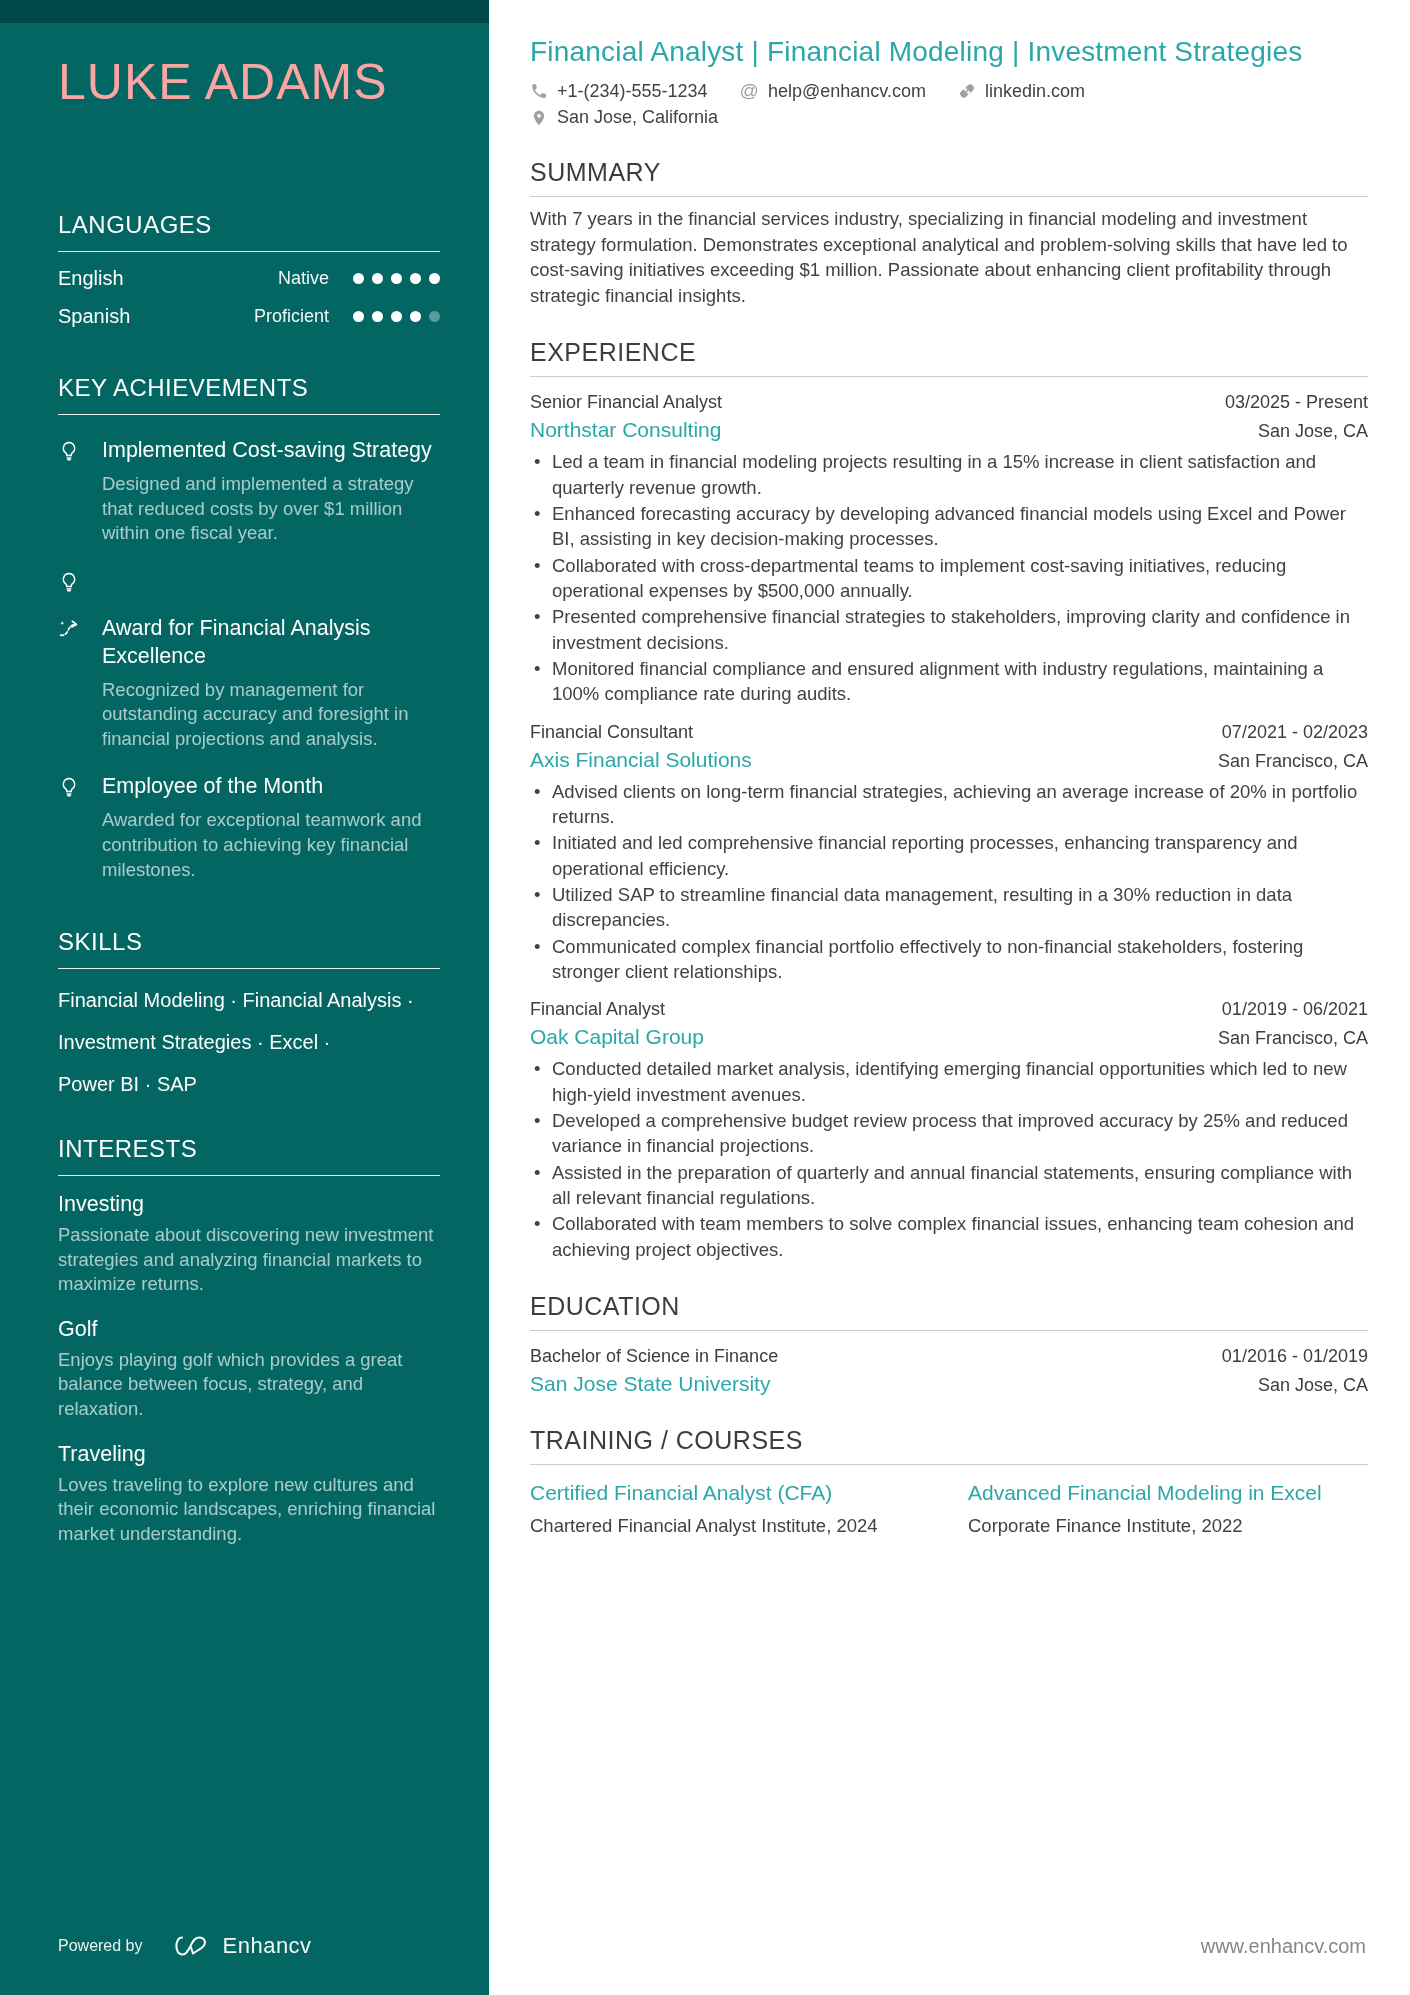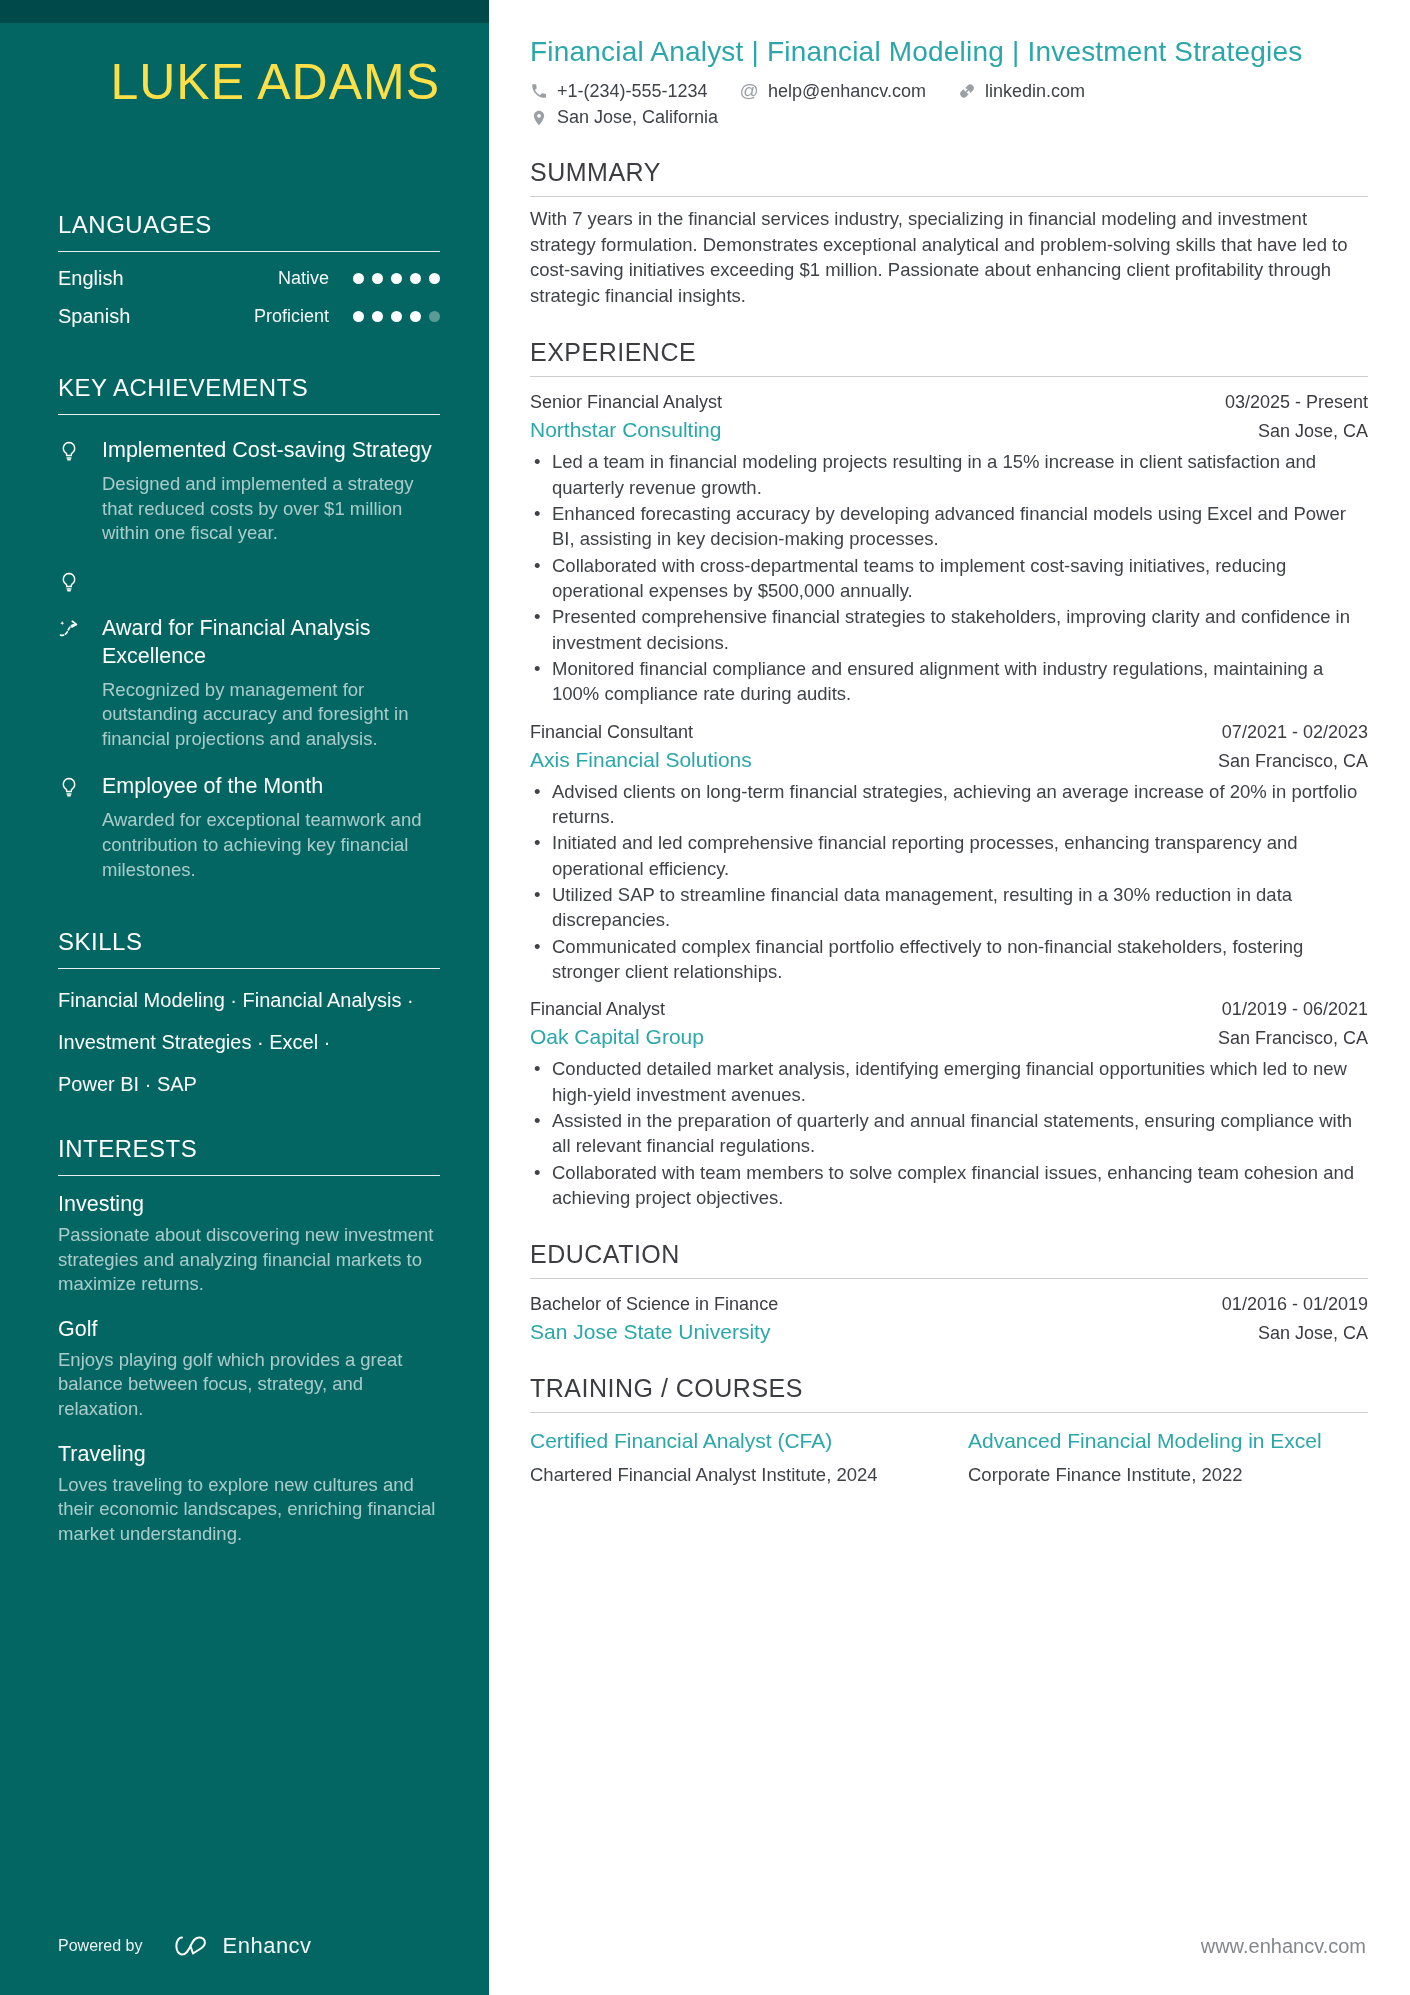--- a/index.html
+++ b/index.html
@@ -28,23 +28,22 @@
     background:var(--sidebar_teal);
     color:#fff;
     padding:0 49px 0 58px;
   }
   .top-strip{
     position:absolute;left:0;top:0;width:489px;height:23px;
     background:var(--sidebar_dark);
   }
   .person-name{
     margin-top:53px;
-    font-size:50px;font-weight:400;letter-spacing:1px;color:#fde047;
+    font-size:50px;font-weight:400;letter-spacing:1px;color:#fca5a5;
     white-space:nowrap;
-    text-align:right;
   }
   .side-heading{
     font-size:24px;font-weight:400;letter-spacing:0.5px;color:#fff;
     padding-bottom:12px;border-bottom:1.5px solid rgba(255,255,255,0.9);
   }
   .mt-lang{margin-top:100px;}
   .mt-section{margin-top:46px;}
   .lang-row{display:flex;align-items:center;margin-top:15px;}
   .lang-name{font-size:20px;flex:1;}
   .lang-level{font-size:18px;margin-right:16px;color:rgba(255,255,255,0.95);}
@@ -302,20 +301,21 @@
     <div class="job-head">
       <span class="job-title">Financial Analyst</span>
       <span class="job-dates">01/2019 - 06/2021</span>
     </div>
     <div class="job-sub">
       <span class="job-company">Oak Capital Group</span>
       <span class="job-location">San Francisco, CA</span>
     </div>
     <ul>
       <li>Conducted detailed market analysis, identifying emerging financial opportunities which led to new high-yield investment avenues.</li>
+      <li>Developed a comprehensive budget review process that improved accuracy by 25% and reduced variance in financial projections.</li>
       <li>Assisted in the preparation of quarterly and annual financial statements, ensuring compliance with all relevant financial regulations.</li>
       <li>Collaborated with team members to solve complex financial issues, enhancing team cohesion and achieving project objectives.</li>
     </ul>
   </section>
 
   <h2 class="main-heading">EDUCATION</h2>
   <section class="edu-block">
     <div class="job-head">
       <span class="job-title">Bachelor of Science in Finance</span>
       <span class="job-dates">01/2016 - 01/2019</span>

